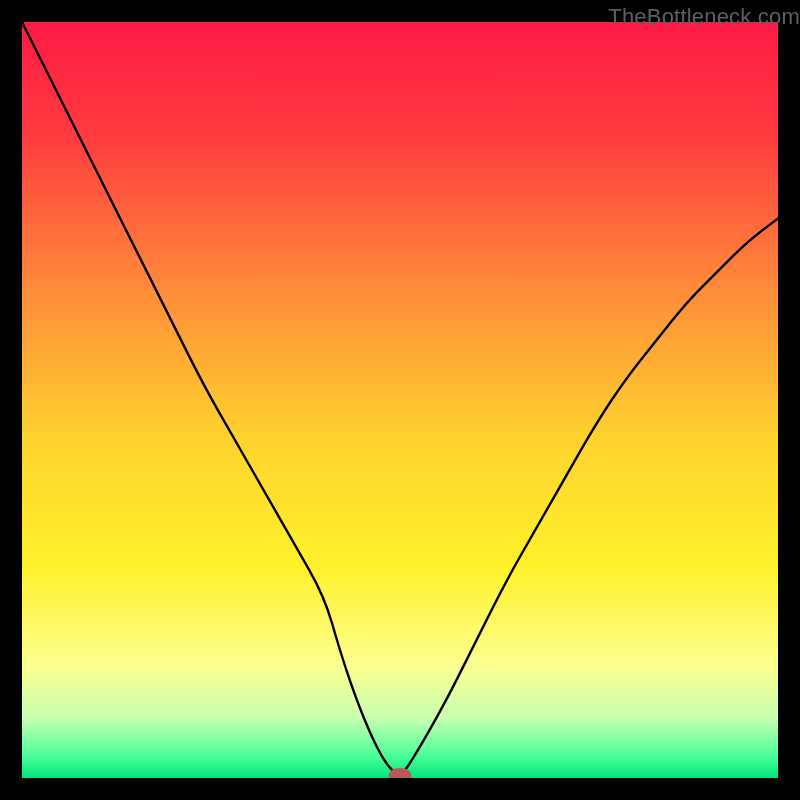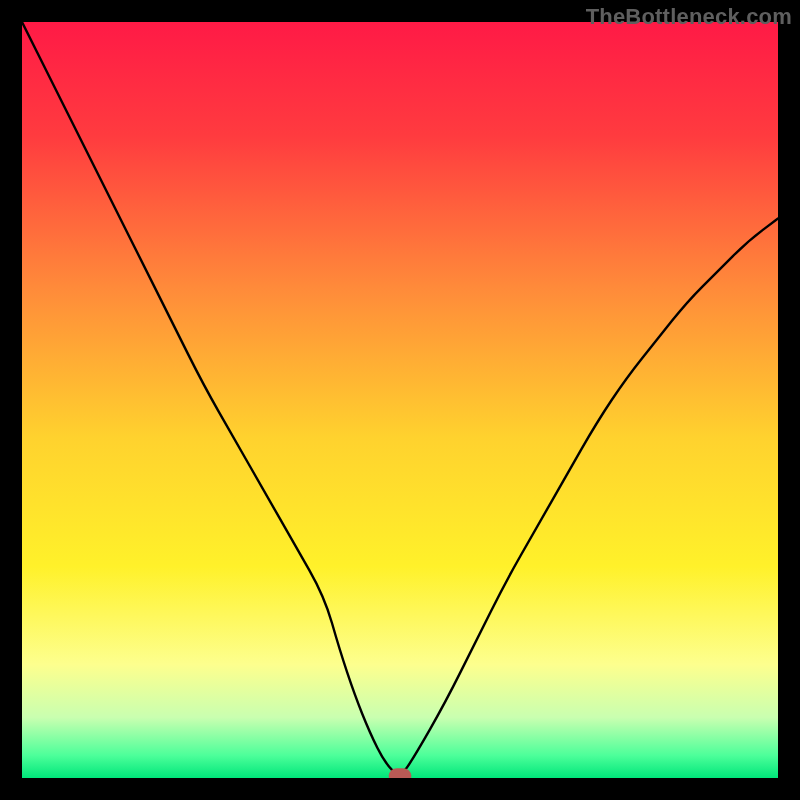--- a/index.html
+++ b/index.html
@@ -13,23 +13,23 @@
   }
   .stage {
     position: relative;
     width: 800px;
     height: 800px;
     background: #000;
   }
   .watermark {
     position: absolute;
     top: 4px;
-    right: 8px;
+    right: 0;
     font-size: 22px;
-    font-weight: 700;
+    font-weight: 400;
     color: #5f5f5f;
     letter-spacing: 0.2px;
     z-index: 10;
     margin-left: 24px;
   }
   svg.plot {
     position: absolute;
     left: 22px;
     top: 22px;
     width: 756px;

